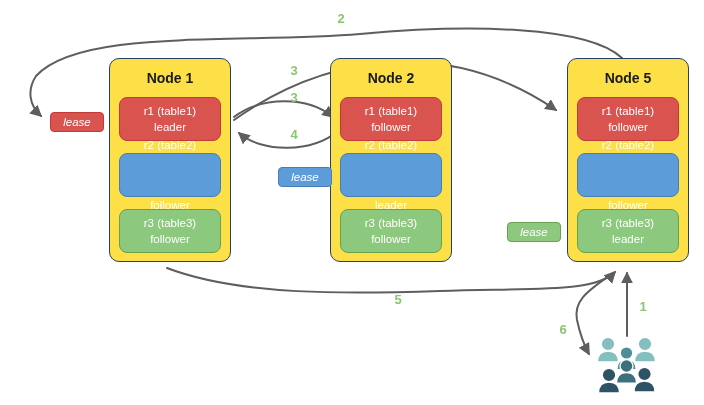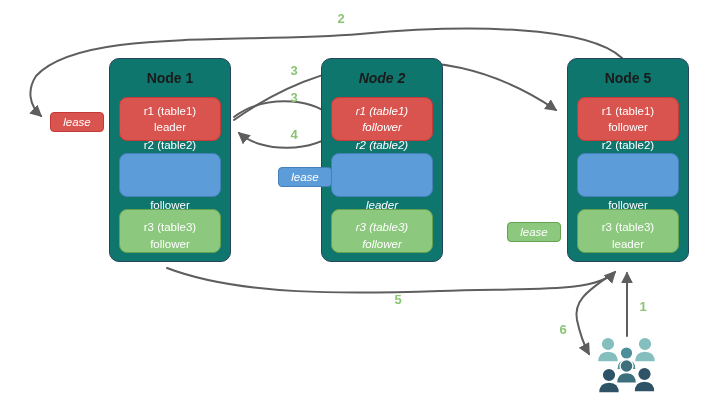--- a/index.html
+++ b/index.html
@@ -20,36 +20,36 @@
   svg.overlay path.arrow{fill:none; stroke:var(--arrow); stroke-width:2; stroke-linecap:round;}
   #ah path{fill:var(--arrow);}
   .person circle,.person path{stroke:#fff; stroke-width:1.4;}
   .p-light circle,.p-light path{fill:var(--people-light);}
   .p-medium circle,.p-medium path{fill:var(--people-medium);}
   .p-mid-dark circle,.p-mid-dark path{fill:var(--people-mid-dark);}
   .p-dark circle,.p-dark path{fill:var(--people-dark);}
 
   .node{
     position:absolute; top:58px; width:122px; height:204px; box-sizing:border-box;
-    background:#0f766e; border:1.5px solid var(--node-border); border-radius:10px;
+    background:#fde047; border:1.5px solid var(--node-border); border-radius:10px;
   }
-  .node-1{left:109px;} .node-2{left:321px;font-style:italic;} .node-3{left:567px;}
+  .node-1{left:109px;} .node-2{left:330px;} .node-3{left:567px;}
   .node-title{
     height:38px; display:flex; align-items:center; justify-content:center;
     font-size:14px; font-weight:bold; color:#1a1a1a;
   }
   .replicas{display:flex; flex-direction:column; gap:12px; padding:0 9px;}
   .replica{
     height:44px; border-radius:8px; box-sizing:border-box; border:1px solid;
     display:flex; flex-direction:column; align-items:center; justify-content:center;
     color:var(--text-on-box); font-size:11.5px; line-height:1.42; text-align:center;
   }
   .replica.red{background:var(--red-fill); border-color:var(--red-stroke);}
   .replica.blue{background:var(--blue-fill); border-color:var(--blue-stroke);gap:44px;}
-  .replica.green{background:var(--green-fill); border-color:var(--green-stroke);justify-content:flex-end;}
+  .replica.green{background:var(--green-fill); border-color:var(--green-stroke);}
 
   .lease{
     position:absolute; width:54px; height:20px; box-sizing:border-box; border:1px solid;
     border-radius:4px; color:var(--text-on-box); font-size:11.5px;
     display:flex; align-items:center; justify-content:center;font-style:italic;
   }
   .lease.red{left:50px; top:112px; background:var(--red-fill); border-color:var(--red-stroke);}
   .lease.blue{left:278px; top:167px; background:var(--blue-fill); border-color:var(--blue-stroke);}
   .lease.green{left:507px; top:222px; background:var(--green-fill); border-color:var(--green-stroke);}
 

